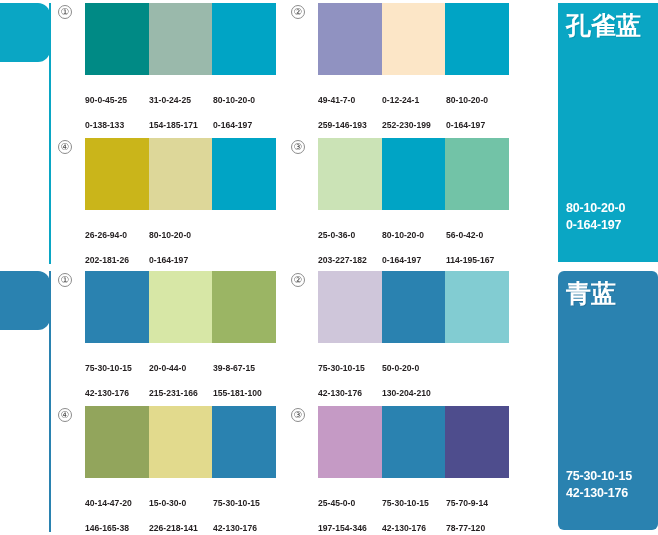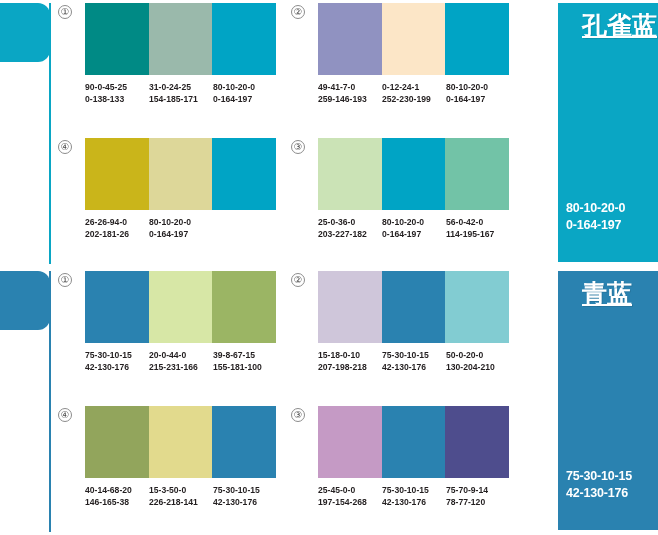--- a/index.html
+++ b/index.html
@@ -69,36 +69,35 @@
     display: flex;
   }
   .label-col {
     width: 64px;
     font-size: 8.6px;
     line-height: 12.2px;
     color: #231f20;
     font-weight: 600;
     white-space: nowrap;
   }
-  .label-col .ln { display: block; }
+  .label-col .ln { display: block; margin-top: 13px; }
 
   
   .feature {
     position: absolute; left: 558px; top: 3px;
     width: 100px; height: 259px;
     color: #ffffff;
   }
   .feature-title {
-    position: absolute; left: 24px; top: 10px;
+    position: absolute; left: 8px; top: 10px;
     font-size: 25px;
     font-weight: 700;
     letter-spacing: 0px;
     line-height: 1;
     text-shadow: 1px 1px 0 rgba(0,0,0,0.10);
-    text-decoration: underline;
   }
   .feature-values {
     position: absolute; left: 8px; bottom: 28px;
     font-size: 12.5px;
     font-weight: 700;
     line-height: 17px;
     letter-spacing: -0.2px;
   }
   .feature-values .ln { display: block; }
 </style>
@@ -230,78 +229,74 @@
       </div>
       <div class="palette c2 r1">
         <div class="marker">②</div>
         <div class="swatch-row">
           <div class="swatch" style="background: rgb(207, 198, 218);"></div>
           <div class="swatch" style="background: rgb(42, 130, 176);"></div>
           <div class="swatch" style="background: rgb(130, 204, 210);"></div>
         </div>
         <div class="label-row">
           <div class="label-col">
-            <span class="ln">15-18-0-10</span>
-            <span class="ln">207-198-218</span>
-          </div>
-          <div class="label-col">
             <span class="ln">75-30-10-15</span>
             <span class="ln">42-130-176</span>
           </div>
           <div class="label-col">
             <span class="ln">50-0-20-0</span>
             <span class="ln">130-204-210</span>
           </div>
         </div>
       </div>
       <div class="palette c1 r2">
         <div class="marker">④</div>
         <div class="swatch-row">
           <div class="swatch" style="background: rgb(146, 165, 92);"></div>
           <div class="swatch" style="background: rgb(226, 218, 141);"></div>
           <div class="swatch" style="background: rgb(42, 130, 176);"></div>
         </div>
         <div class="label-row">
           <div class="label-col">
-            <span class="ln">40-14-68-20</span>
+            <span class="ln">40-14-47-20</span>
             <span class="ln">146-165-38</span>
           </div>
           <div class="label-col">
-            <span class="ln">15-3-50-0</span>
+            <span class="ln">15-0-30-0</span>
             <span class="ln">226-218-141</span>
           </div>
           <div class="label-col">
             <span class="ln">75-30-10-15</span>
             <span class="ln">42-130-176</span>
           </div>
         </div>
       </div>
       <div class="palette c2 r2">
         <div class="marker">③</div>
         <div class="swatch-row">
           <div class="swatch" style="background: rgb(197, 154, 197);"></div>
           <div class="swatch" style="background: rgb(42, 130, 176);"></div>
           <div class="swatch" style="background: rgb(78, 77, 141);"></div>
         </div>
         <div class="label-row">
           <div class="label-col">
             <span class="ln">25-45-0-0</span>
-            <span class="ln">197-154-268</span>
+            <span class="ln">197-154-346</span>
           </div>
           <div class="label-col">
             <span class="ln">75-30-10-15</span>
             <span class="ln">42-130-176</span>
           </div>
           <div class="label-col">
             <span class="ln">75-70-9-14</span>
             <span class="ln">78-77-120</span>
           </div>
         </div>
       </div>
-      <div class="feature" style="background: rgb(42, 130, 176);">
+      <div class="feature" style="background: rgb(42, 130, 176); border-radius: 6px;">
         <div class="feature-title">青蓝</div>
         <div class="feature-values">
           <span class="ln">75-30-10-15</span>
           <span class="ln">42-130-176</span>
         </div>
       </div>
     </div>
   </div>
 
 </body></html>

